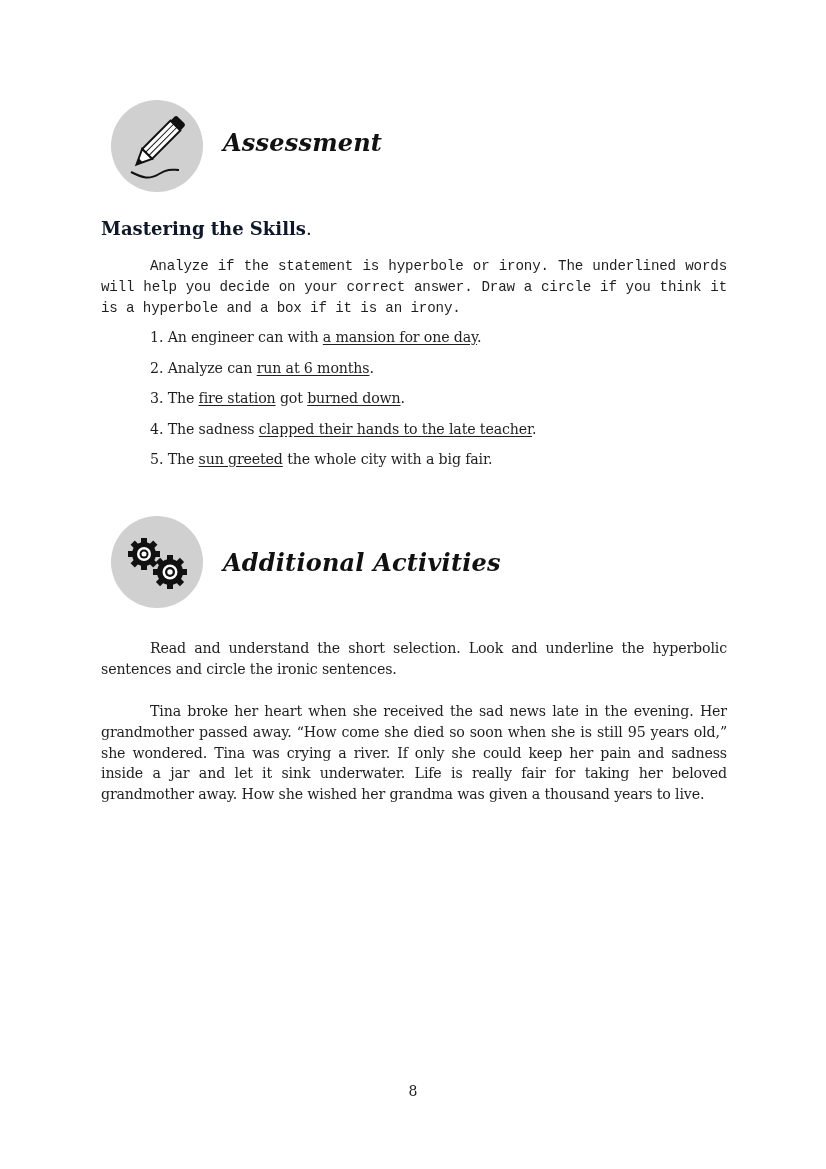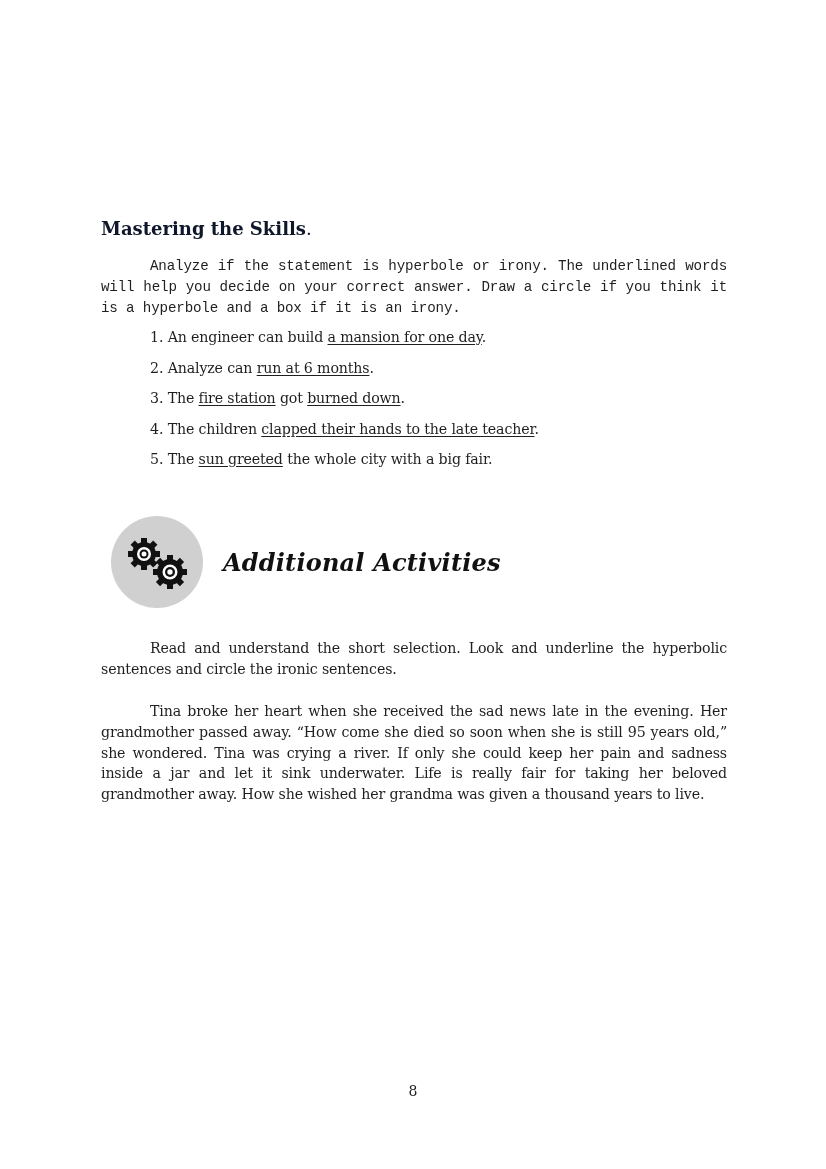--- a/index.html
+++ b/index.html
@@ -27,41 +27,57 @@
   .u { text-decoration: underline; text-underline-offset: 2px; margin-top: 43px; }
 
   .page-number { position: absolute; left: 0; width: 826px; top: 1083px; text-align: center;
                  font-size: 14px; color: #222; }
 </style>
 </head>
 <body>
 
 <div class="page">
 
+  <div class="section-head" style="top:100px;">
+    <div class="icon-circle">
+      <svg viewBox="0 0 92 92">
+        <g transform="translate(46 44) rotate(45)">
+          <rect x="-7" y="-34" width="14" height="9" rx="3" fill="#111"></rect>
+          <rect x="-7" y="-26" width="14" height="40" fill="#fff" stroke="#111" stroke-width="2"></rect>
+          <line x1="-2.3" y1="-26" x2="-2.3" y2="14" stroke="#111" stroke-width="1"></line>
+          <line x1="2.3" y1="-26" x2="2.3" y2="14" stroke="#111" stroke-width="1"></line>
+          <polygon points="-7,14 7,14 0,29" fill="#fff" stroke="#111" stroke-width="2"></polygon>
+          <polygon points="-2.5,23 2.5,23 0,29" fill="#111"></polygon>
+        </g>
+        <path d="M20 72 C32 78, 38 80, 48 74 S62 70, 68 70" stroke="#111" stroke-width="2" fill="none"></path>
+      </svg>
+    </div>
+    <div class="section-title" style="top:28px;">Assessment</div>
+  </div>
 
   <div class="subhead"><b>Mastering the Skills</b><span>.</span></div>
 
   <p class="text indent" style="top:256px; margin:0;font-family:Liberation Mono, monospace;">Analyze if the statement is hyperbole or irony. The underlined words will help you decide on your correct answer. Draw a circle if you think it is a hyperbole and a box if it is an irony.</p>
 
   <ol class="items">
     <li>
       <span>1.</span>
-      <span>An engineer can build </span><span class="u">a mansion for one day</span><span>.</span>
+      <span>An engineer can with </span><span class="u">a mansion for one day</span><span>.</span>
     </li>
     <li>
       <span>2.</span>
       <span>Analyze can </span><span class="u">run at 6 months</span><span>.</span>
     </li>
     <li>
       <span>3.</span>
       <span>The </span><span class="u">fire station</span><span style="white-space:pre;text-align:center;"> got </span><span class="u">burned down</span><span>.</span>
     </li>
     <li>
       <span>4.</span>
-      <span>The children </span><span class="u">clapped their hands to the late teacher</span><span>.</span>
+      <span>The sadness </span><span class="u">clapped their hands to the late teacher</span><span>.</span>
     </li>
     <li>
       <span>5.</span>
       <span>The </span><span class="u">sun greeted</span><span style="white-space:pre;"> the whole city with a big fair.</span>
     </li>
   </ol>
 
   <div class="section-head" style="top:516px;">
     <div class="icon-circle">
       <svg viewBox="0 0 92 92">

